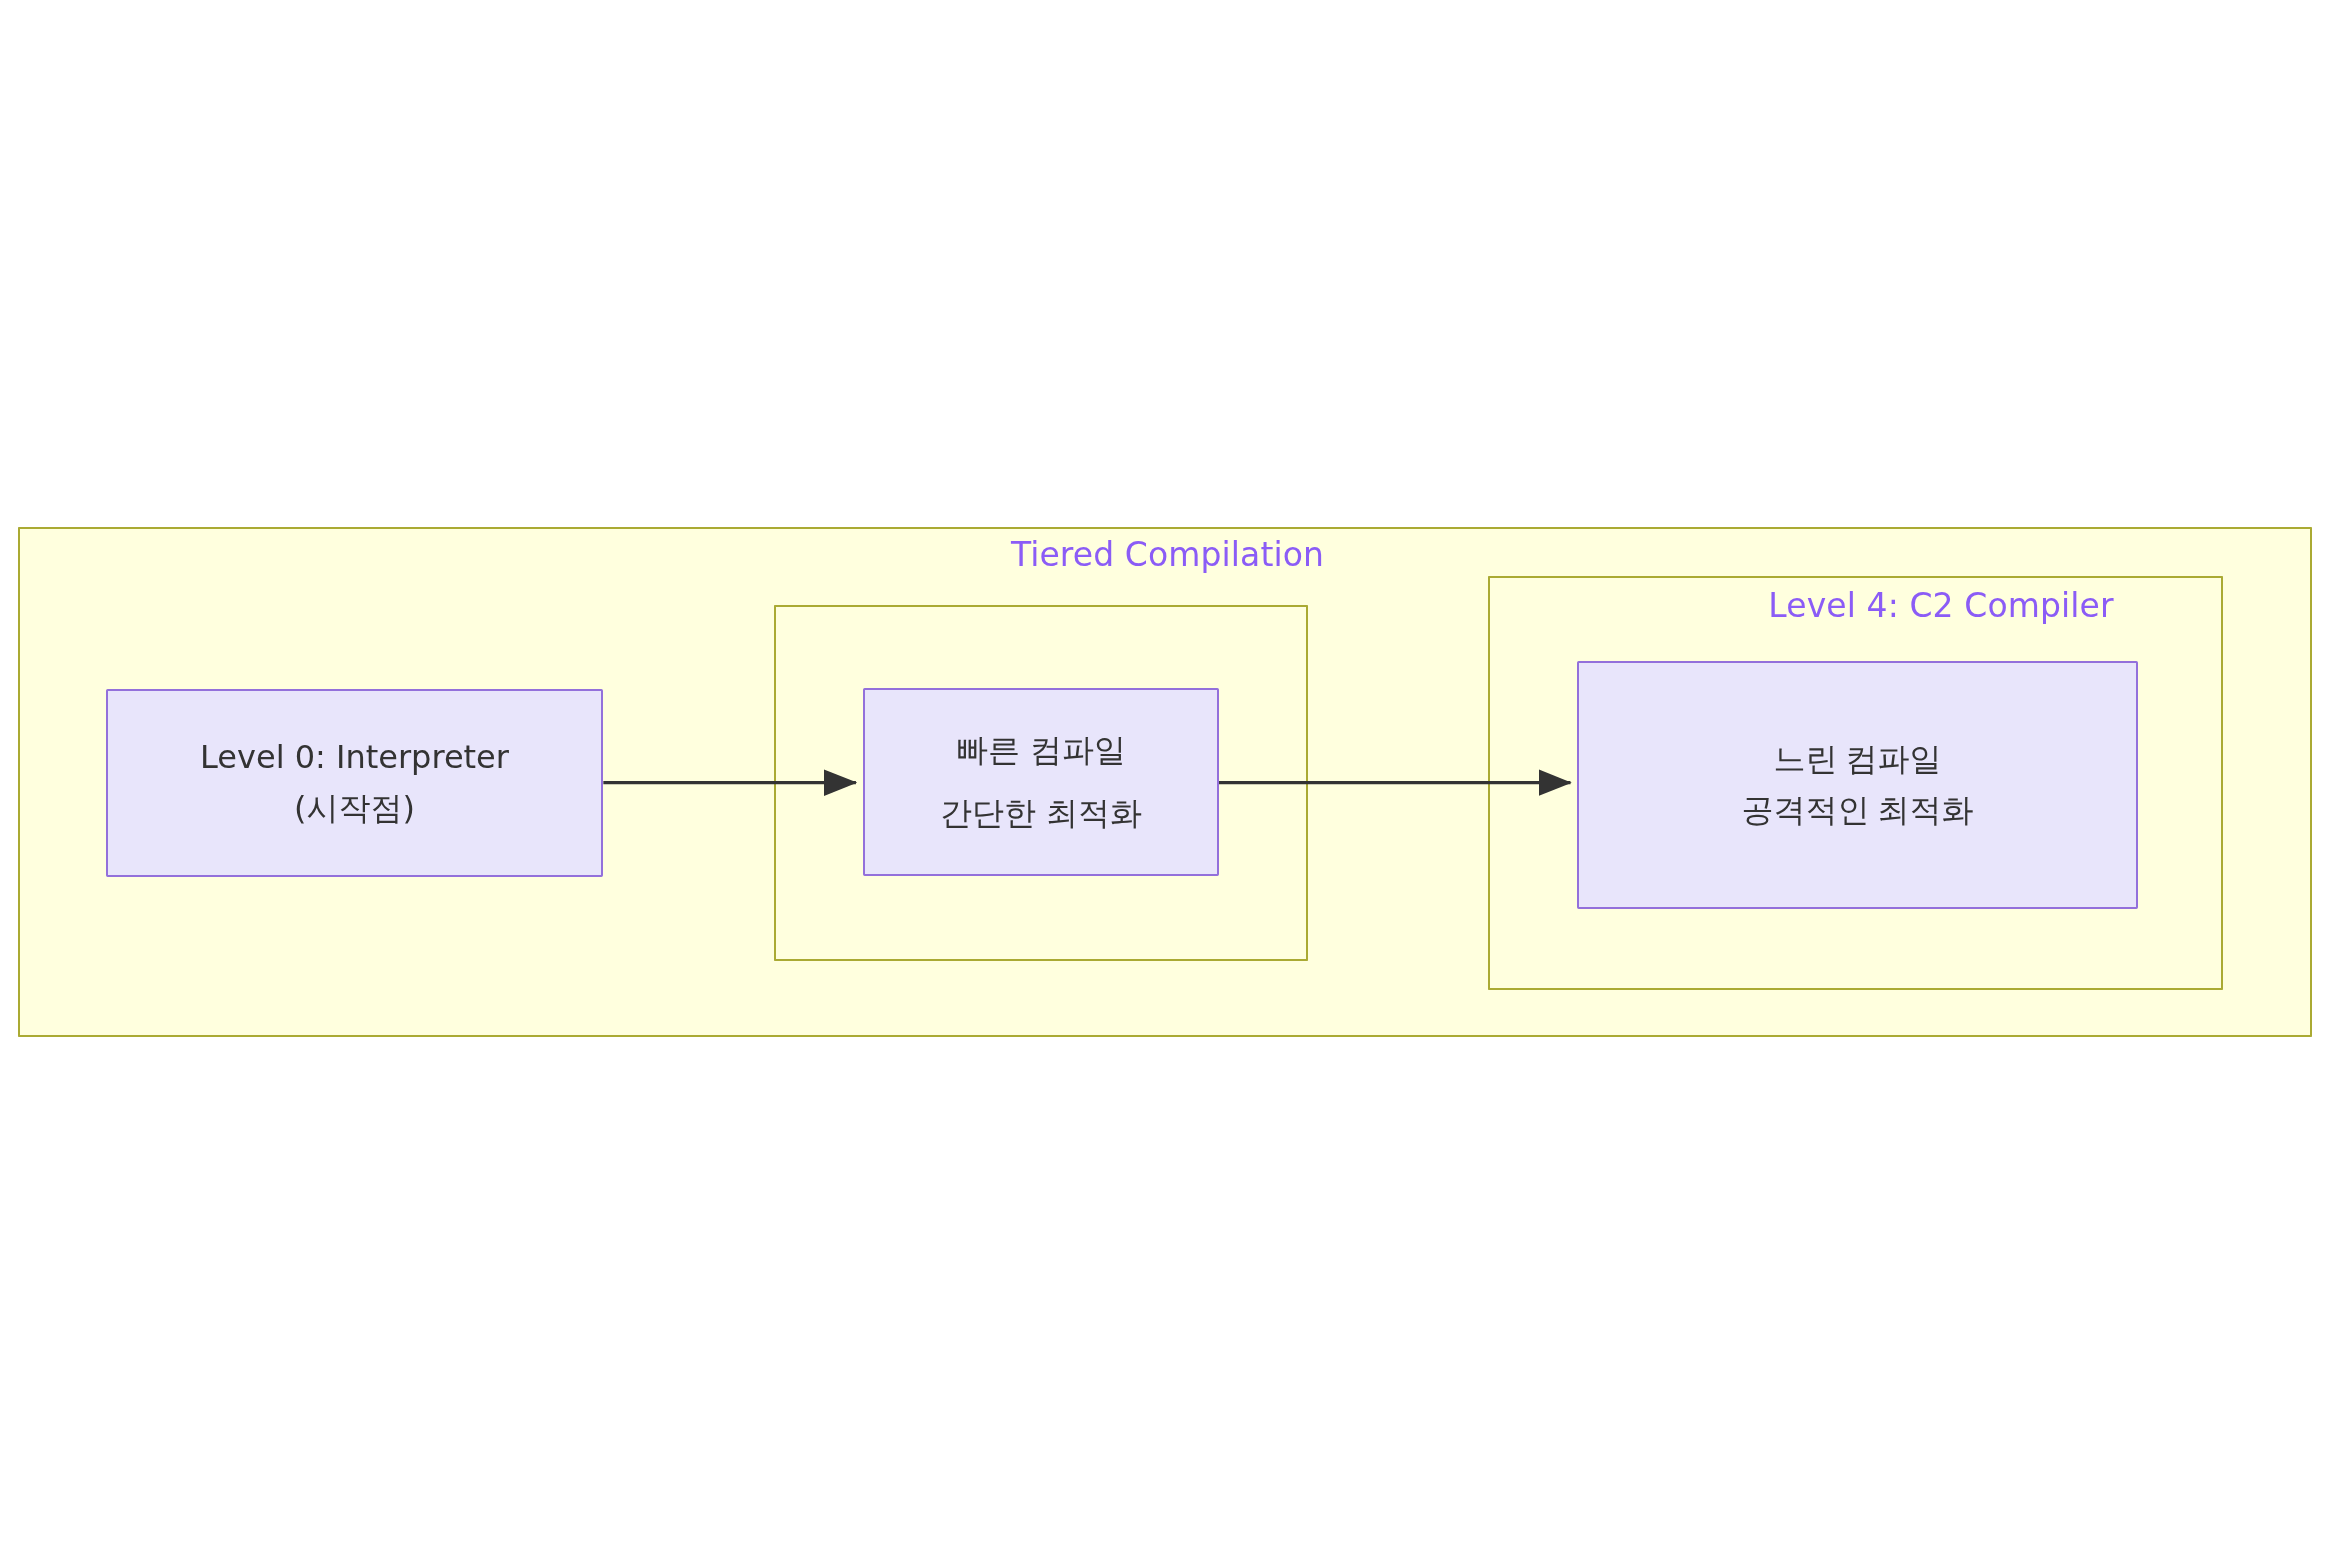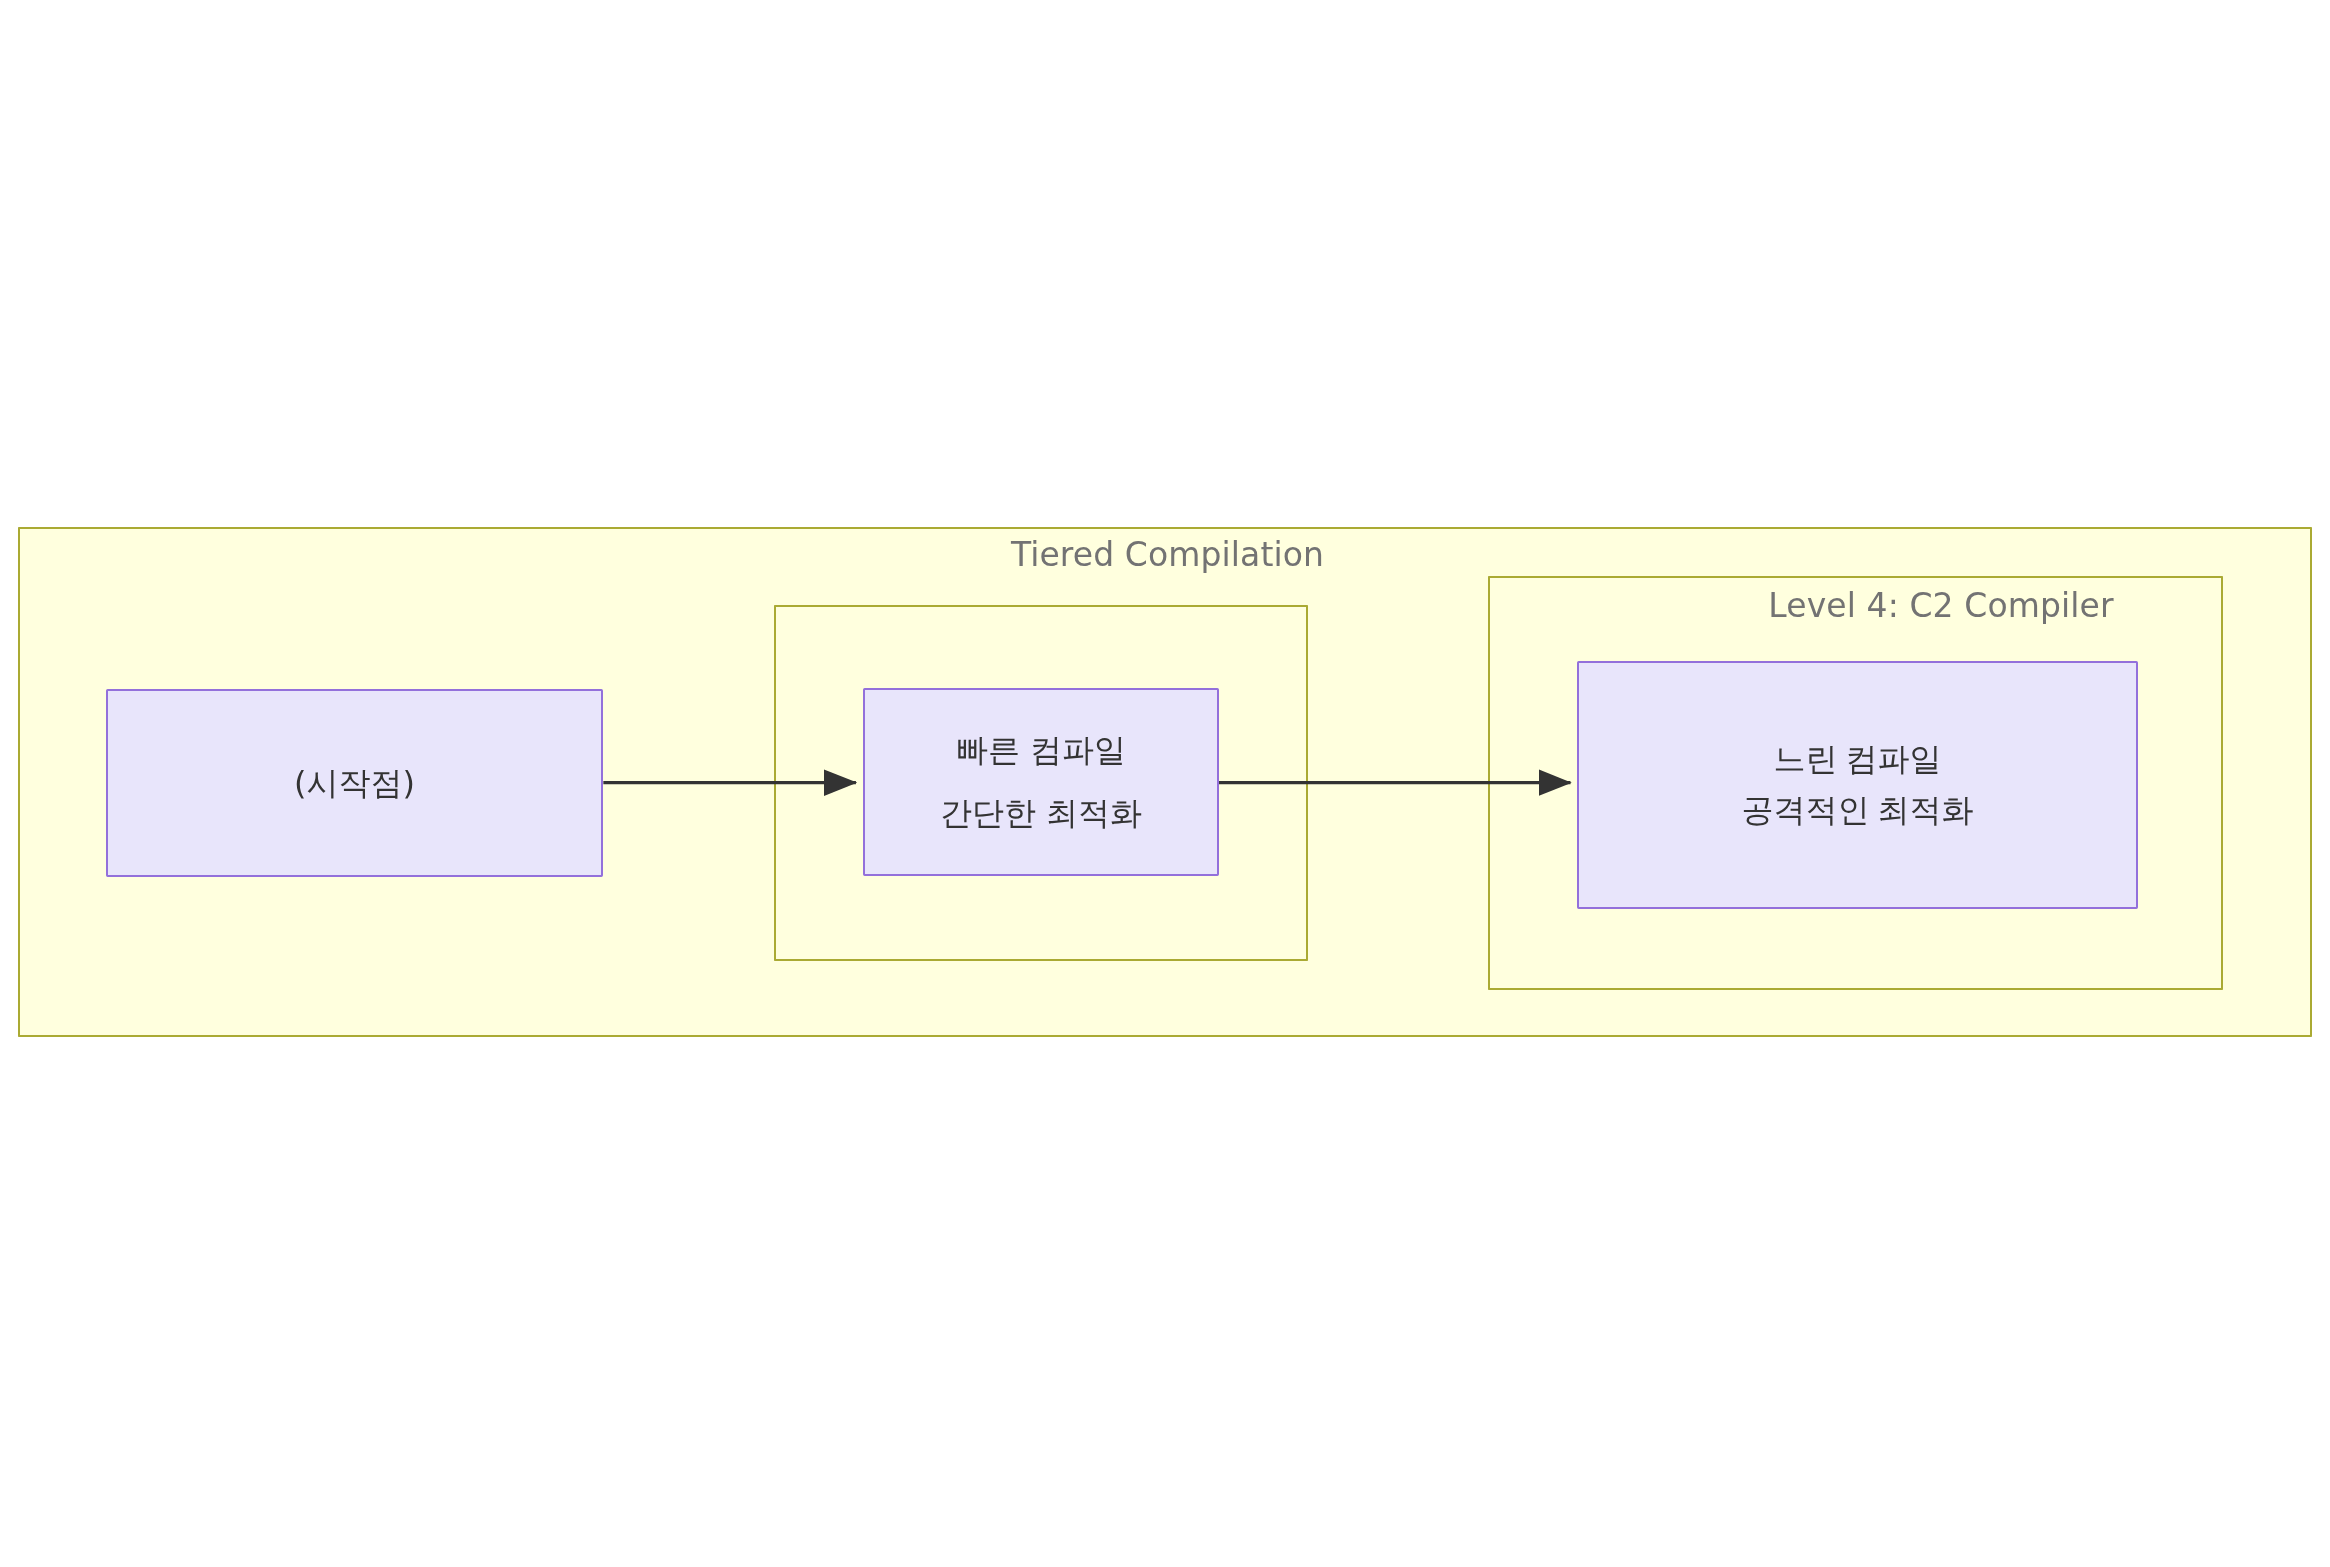--- a/index.html
+++ b/index.html
@@ -58,21 +58,21 @@
     width: 735px;
     height: 414px;
   }
 
   
   .subgraph-title {
     position: absolute;
     text-align: center;
     font-size: 33px;
     line-height: 1.15;
-    color: #737373;
+    color: #8b5cf6;
     white-space: nowrap;
     letter-spacing: 0.1px;
   }
 
   #title-outer {
     left: 835px;
     top: 536px;
     width: 665px;
   }
 
@@ -164,20 +164,21 @@
     <defs>
       <marker id="arrowhead" markerWidth="10" markerHeight="8" refX="9.6" refY="4" orient="auto" markerUnits="strokeWidth">
         <path d="M 0 0 L 10 4 L 0 8 z" fill="#333333"></path>
       </marker>
     </defs>
     <line x1="726" y1="942" x2="1030" y2="942" stroke="#333333" stroke-width="4" marker-end="url(#arrowhead)"></line>
     <line x1="1466" y1="942" x2="1890" y2="942" stroke="#333333" stroke-width="4" marker-end="url(#arrowhead)"></line>
   </svg>
 
   <div class="node" id="node-level0">
+    <span class="line">Level 0: Interpreter</span>
     <span class="line">(시작점)</span>
   </div>
 
   <div class="node" id="node-c1box">
     <span class="line">빠른 컴파일</span>
     <span class="line">간단한 최적화</span>
   </div>
 
   <div class="node" id="node-c2box">
     <span class="line">느린 컴파일</span>

